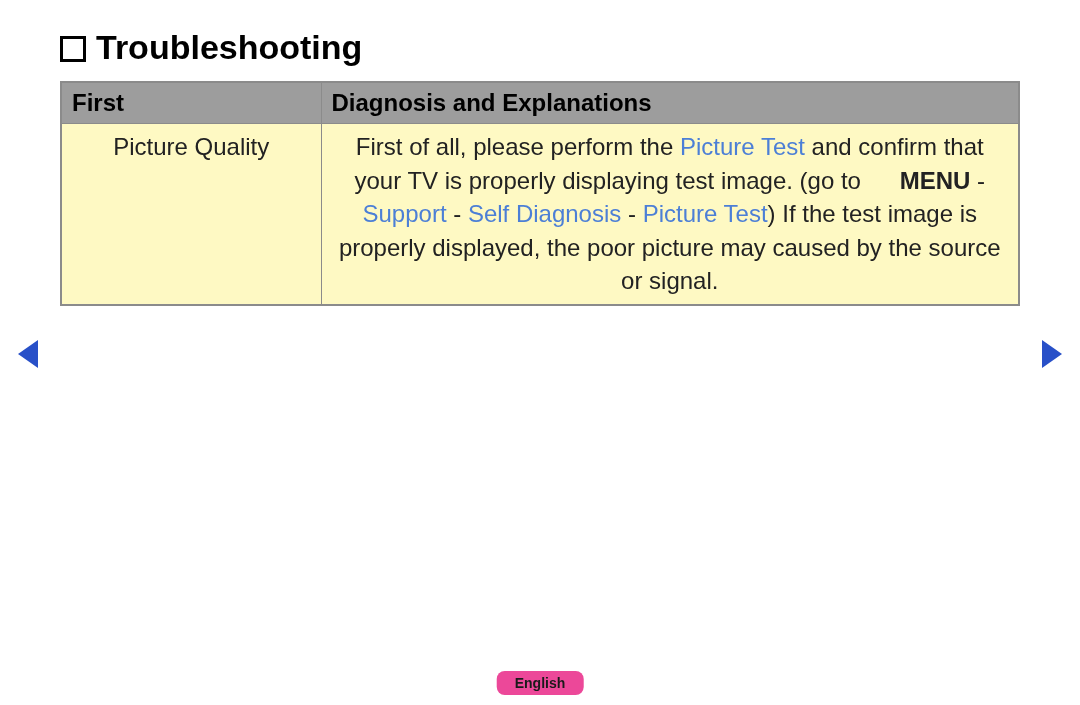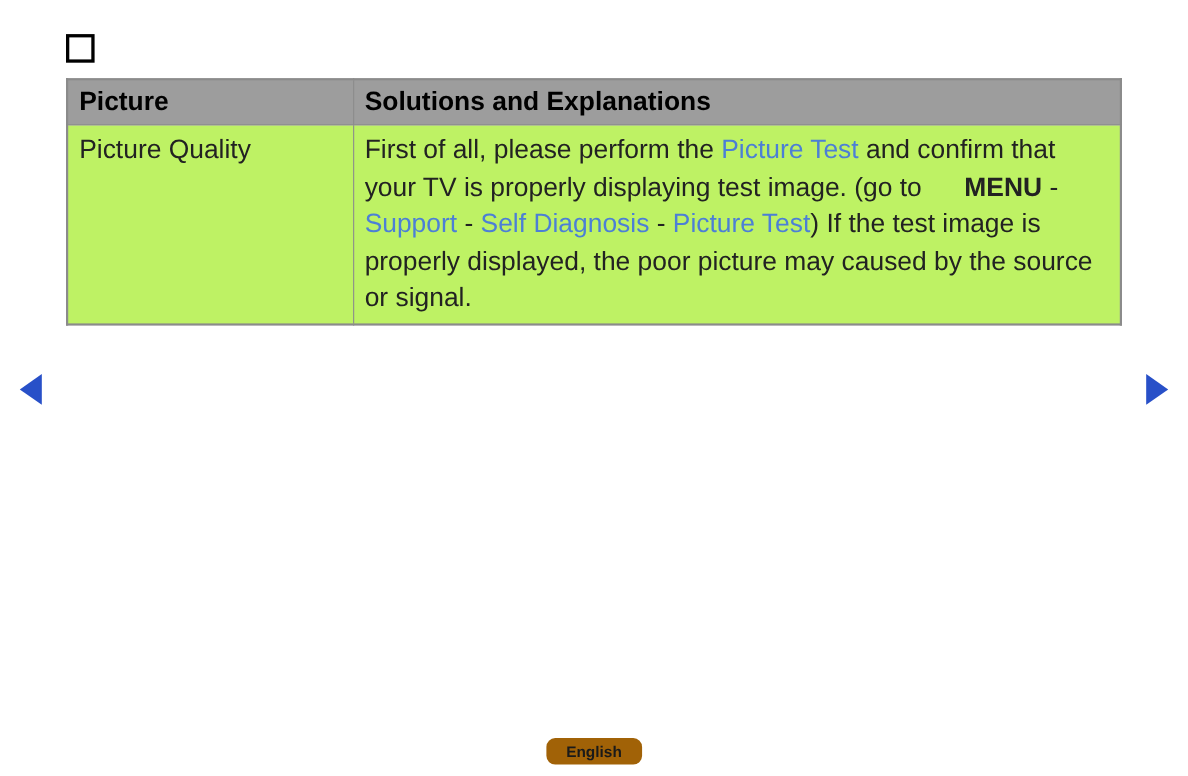--- a/index.html
+++ b/index.html
@@ -50,23 +50,24 @@
       text-align: left;
       vertical-align: top;
       font-size: 24px;
     }
     .table th {
       background: #9d9d9d;
       color: #000;
       font-weight: bold;
     }
     .table td {
-      background: #bef264;
+      background: #fef9c3;
       color: #222;
       line-height: 1.4;
+      text-align: center;
     }
     .col-issues { width: 260px; }
     .link-blue { color: #4c7fd6; font-weight: normal; }
     .bold { font-weight: bold; margin-left: 32px; }
     .nav-arrow {
       position: absolute;
       top: 340px;
       width: 0; height: 0;
       cursor: pointer;
     }
@@ -80,42 +81,43 @@
       right: 18px;
       border-top: 14px solid transparent;
       border-bottom: 14px solid transparent;
       border-left: 20px solid #2850c8;
     }
     .lang-badge {
       position: absolute;
       bottom: 10px;
       left: 50%;
       transform: translateX(-50%);
-      background: #a16207;
+      background: #ec4899;
       border-radius: 8px;
       padding: 4px 18px;
       font-size: 14px;
       font-weight: bold;
       color: #1a1a1a;
     }
   </style>
 </head>
 <body>
 
 <div class="page">
   <div class="heading-row">
     <span class="checkbox-icon"></span>
+    <h1 class="heading">Troubleshooting</h1>
   </div>
 
 
   <table class="table">
     <thead>
       <tr>
-        <th class="col-issues">Picture</th>
-        <th>Solutions and Explanations</th>
+        <th class="col-issues">First</th>
+        <th>Diagnosis and Explanations</th>
       </tr>
     </thead>
     <tbody>
       <tr>
         <td class="col-issues">Picture Quality</td>
         <td>
           <span>First of all, please perform the </span><span class="link-blue">Picture Test</span><span> and confirm that your TV is properly displaying test image. (go to </span><span class="bold">MENU</span><span> - </span><span class="link-blue">Support</span><span> - </span><span class="link-blue">Self Diagnosis</span><span> - </span><span class="link-blue">Picture Test</span><span>) If the test image is properly displayed, the poor picture may caused by the source or signal.</span>
         </td>
       </tr>
     </tbody>

